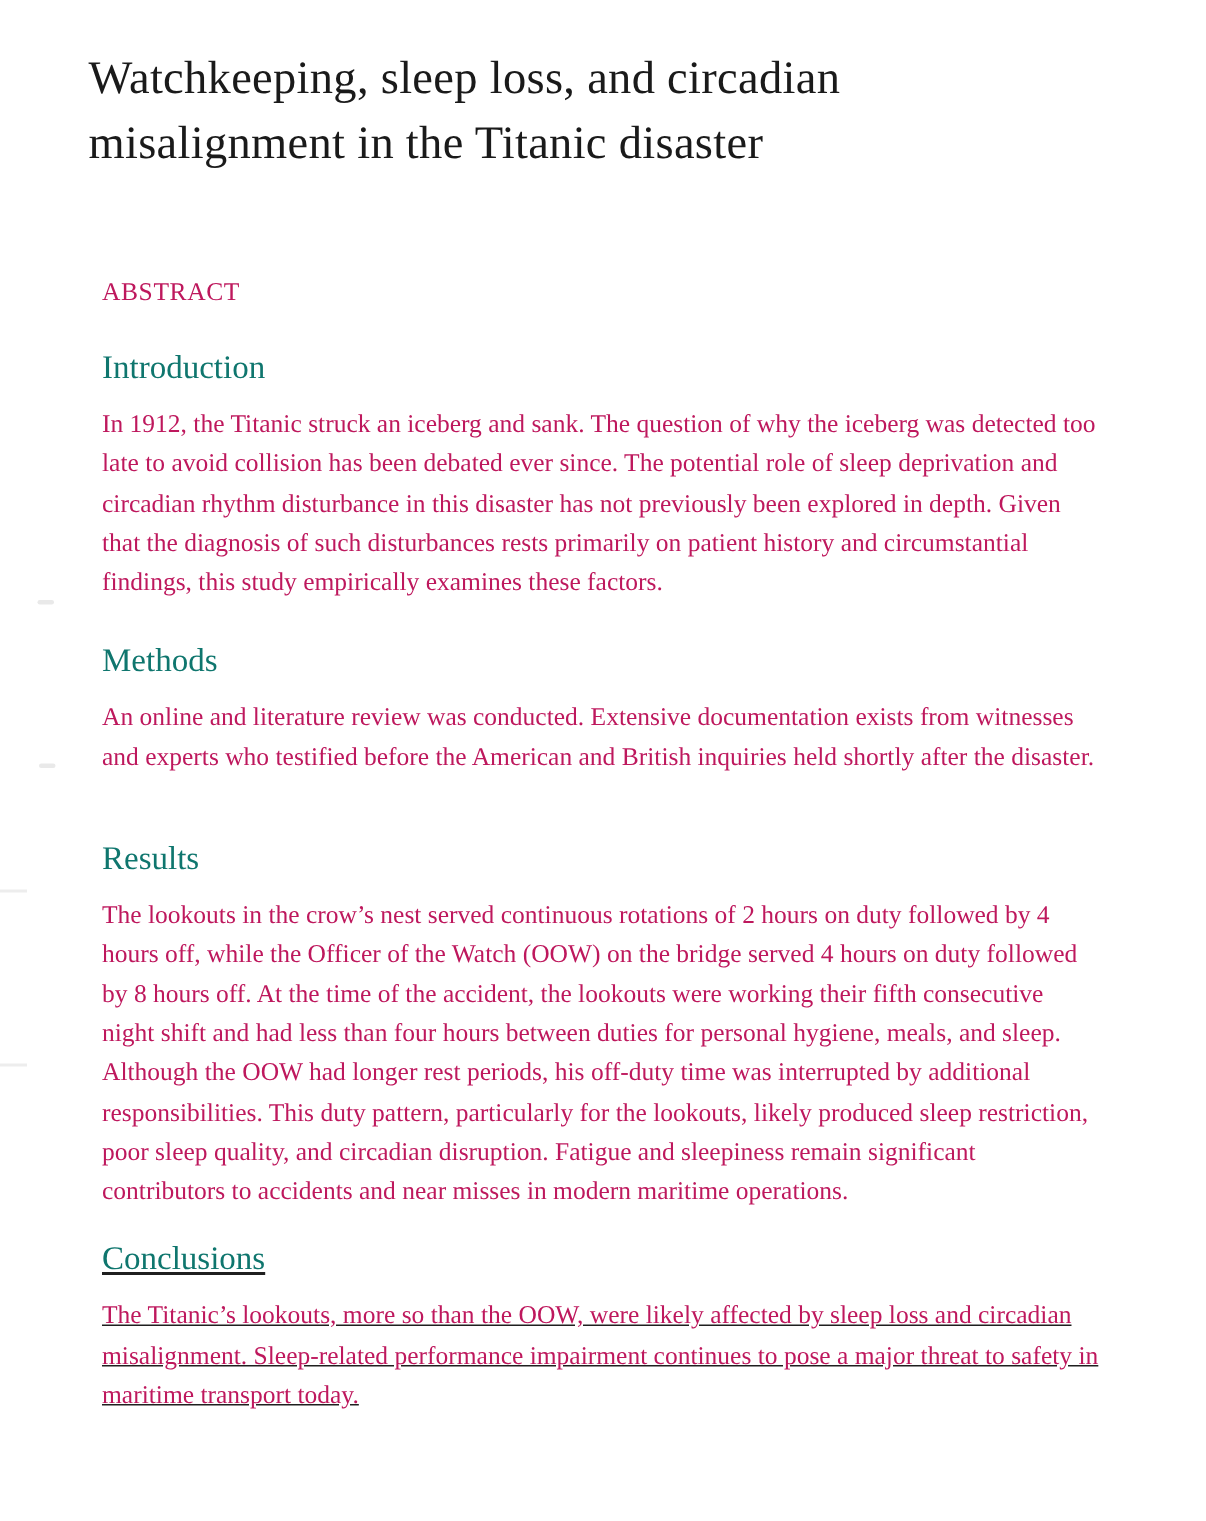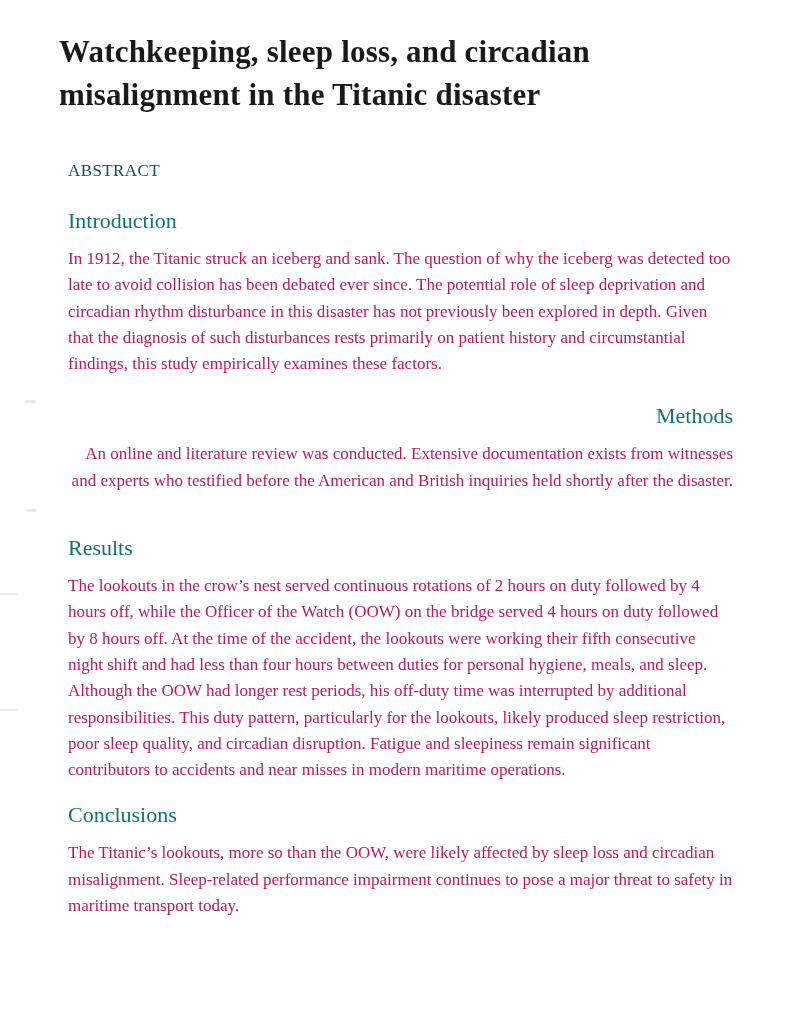--- a/index.html
+++ b/index.html
@@ -16,49 +16,49 @@
     width: 804px;
     height: 1014px;
     padding-left: 68px;
   }
   .doc-title {
     margin-top: 30px;
     margin-left: -9px;
     max-width: 620px;
     font-size: 31px;
     line-height: 43px;
-    font-weight: 700;
+    font-weight: 400;
     color: #1a1a1a;
     letter-spacing: 0.2px;
   }
   .abstract-label {
-    margin-top: 44px;
+    margin-top: 68px;
     font-size: 17px;
     line-height: 21px;
     letter-spacing: 0.4px;
-    color: #0c4a6e;
+    color: #be185d;
     font-family: Liberation Serif, serif;
   }
   .section { max-width: 665px; }
   .section-heading {
     font-size: 22px;
     line-height: 27px;
     font-weight: 400;
     color: #0f766e;
   }
   .section-body {
     margin-top: 12px;
     font-size: 17px;
     line-height: 26.3px;
     color: #be185d;
   }
   .section-introduction { margin-top: 26px; }
-  .section-methods      { margin-top: 25px; text-align: right; }
+  .section-methods      { margin-top: 25px; }
   .section-results      { margin-top: 40px; }
-  .section-conclusions  { margin-top: 18px; }
+  .section-conclusions  { margin-top: 18px; text-decoration: underline; }
 
   
   .edge-dash {
     position: absolute;
     width: 11px; height: 3px;
     background: #e9e9e9;
     border-radius: 2px;
   }
   .edge-dash-1 { left: 25px; top: 370px; }
   .edge-dash-2 { left: 26px; top: 479px; }

